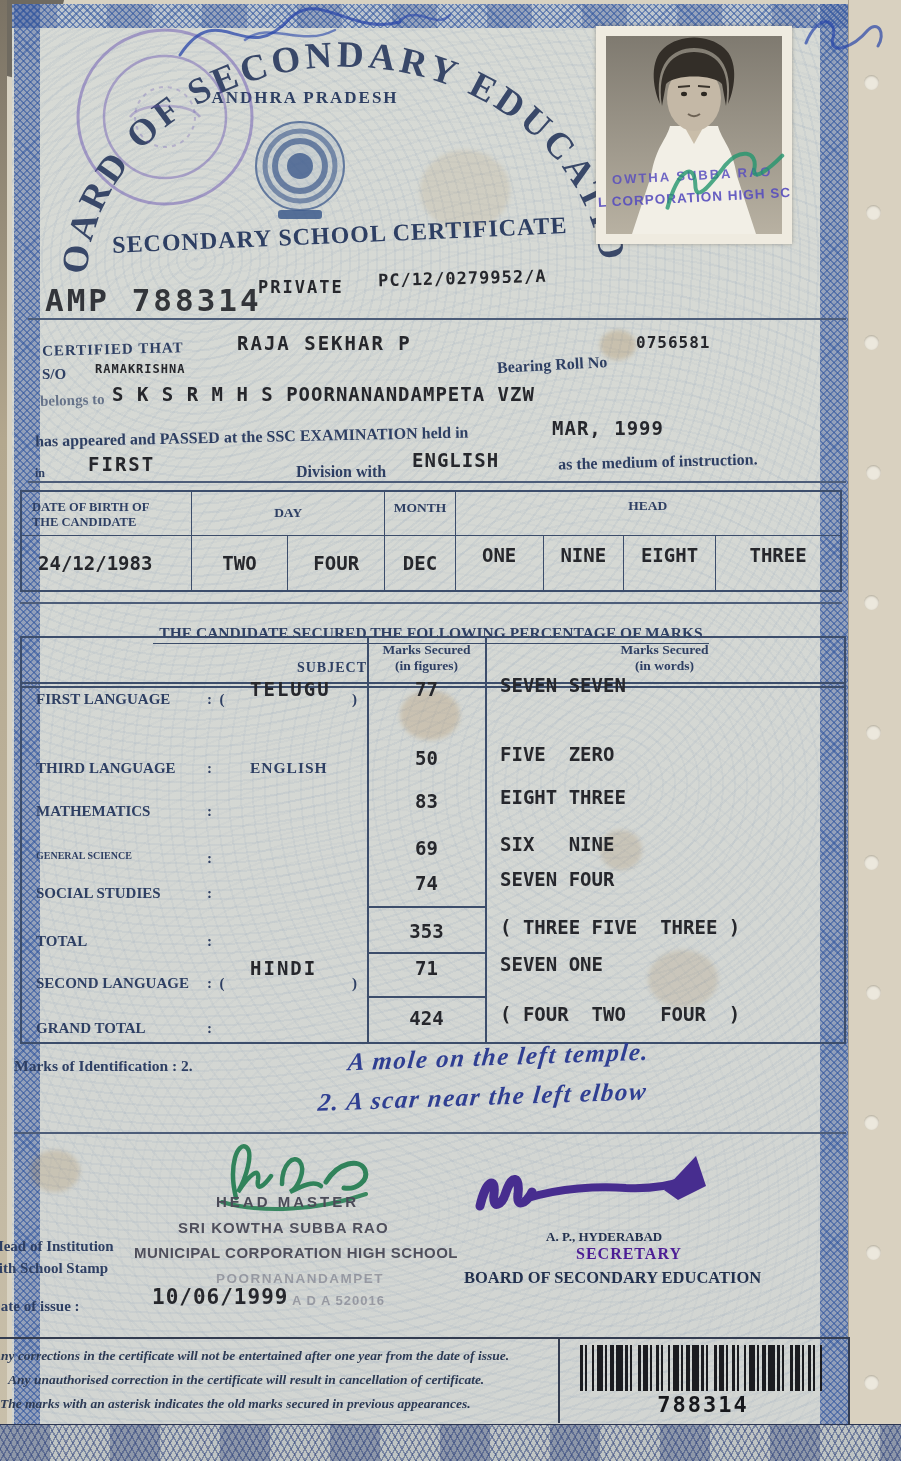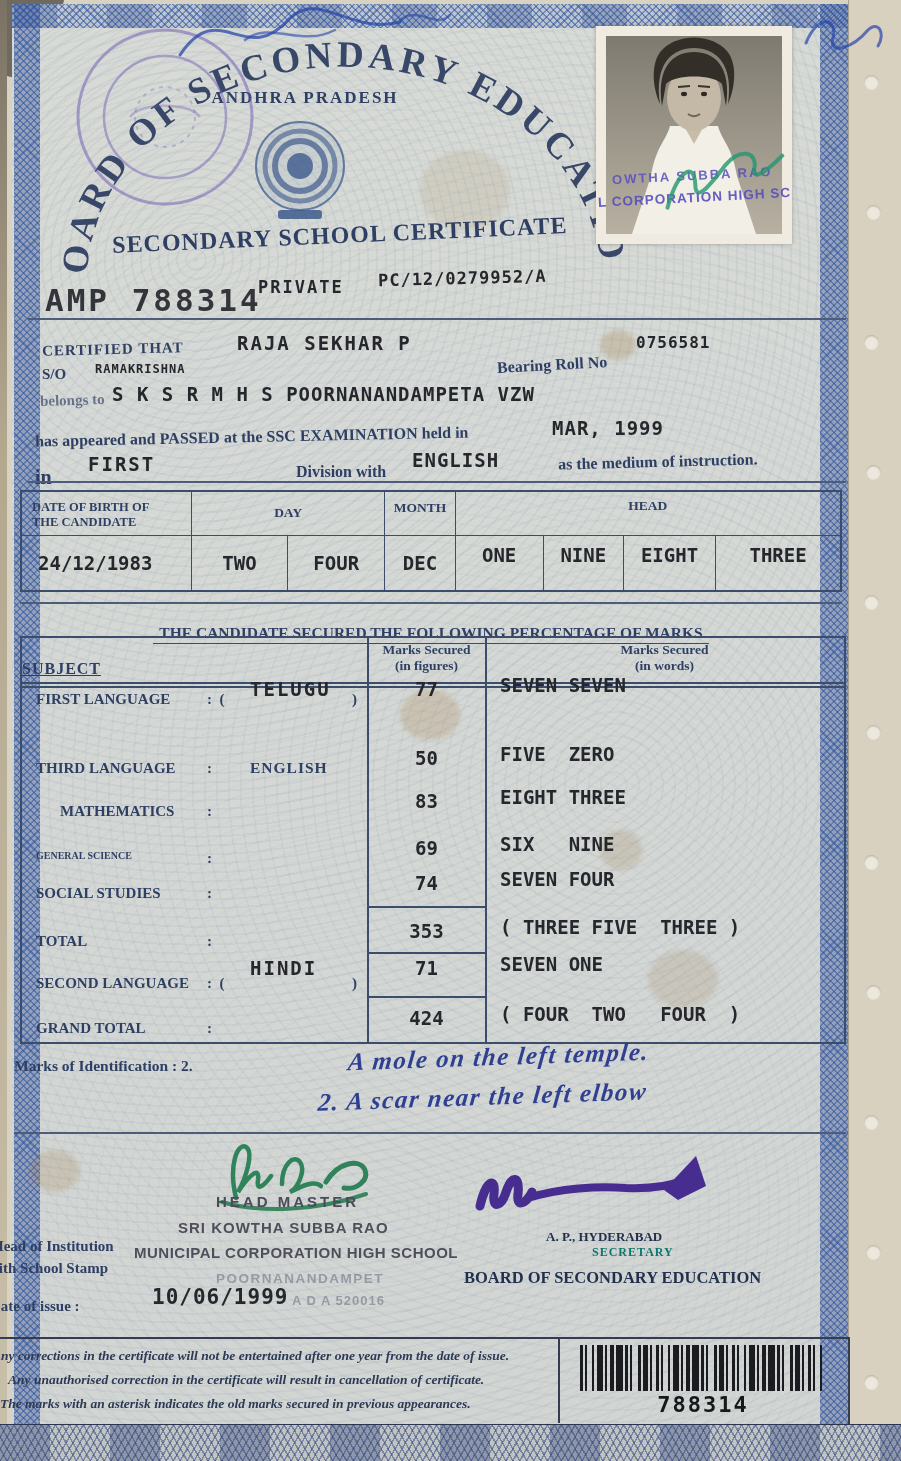--- a/index.html
+++ b/index.html
@@ -138,21 +138,21 @@
   <div class="abs ser" style="left:42px;top:341px;font-size:15px;letter-spacing:1px;transform:rotate(-1.5deg);">CERTIFIED THAT</div>
   <div class="abs mono" style="left:205px;top:332px;font-size:19px;letter-spacing:2px;margin-left:32px;">RAJA SEKHAR P</div>
   <div class="abs mono" style="left:636px;top:333px;font-size:16px;letter-spacing:1px;">0756581</div>
   <div class="abs ser" style="left:42px;top:366px;font-size:15px;">S/O</div>
   <div class="abs mono" style="left:95px;top:362px;font-size:12px;letter-spacing:1px;">RAMAKRISHNA</div>
   <div class="abs ser" style="left:497px;top:356px;font-size:16px;transform:rotate(-3deg);">Bearing Roll No</div>
   <div class="abs ser" style="left:40px;top:392px;font-size:15px;opacity:.65;transform:rotate(-2deg);">belongs to</div>
   <div class="abs mono" style="left:112px;top:383px;font-size:19px;letter-spacing:1px;">S K S R M H S POORNANANDAMPETA VZW</div>
   <div class="abs ser" style="left:35px;top:428px;font-size:16px;transform:rotate(-1.2deg);">has appeared and PASSED at the SSC EXAMINATION held in</div>
   <div class="abs mono" style="left:552px;top:417px;font-size:19px;letter-spacing:1px;">MAR, 1999</div>
-  <div class="abs ser" style="left:35px;top:466px;font-size:20px;">in</div>
+  <div class="abs ser" style="left:35px;top:466px;font-size:12px;">in</div>
   <div class="abs mono" style="left:88px;top:453px;font-size:19px;letter-spacing:2px;">FIRST</div>
   <div class="abs ser" style="left:296px;top:463px;font-size:16px;">Division with</div>
   <div class="abs mono" style="left:412px;top:449px;font-size:19px;letter-spacing:1px;">ENGLISH</div>
   <div class="abs ser" style="left:558px;top:453px;font-size:16px;transform:rotate(-1.5deg);">as the medium of instruction.</div>
   <div class="abs rule" style="left:28px;top:481px;width:818px;height:1.5px;"></div>
 
   <table class="dob abs" style="left:20px;top:490px;width:822px;border:2px solid #3c4d6b;">
     <colgroup>
         <col style="width:170px">
         <col style="width:96px">
@@ -196,21 +196,21 @@
     <div class="m-line" style="left:345px;top:0;width:1.6px;height:404px;"></div>
     <div class="m-line" style="left:463px;top:0;width:1.6px;height:404px;"></div>
 
     <div class="m-line" style="left:0;top:44px;width:822px;height:1.5px;"></div>
     <div class="m-line" style="left:0;top:48px;width:822px;height:1.5px;"></div>
 
     <div class="m-line" style="left:345px;top:268px;width:119px;height:1.5px;"></div>
     <div class="m-line" style="left:345px;top:314px;width:119px;height:1.5px;"></div>
     <div class="m-line" style="left:345px;top:358px;width:119px;height:1.5px;"></div>
 
-    <div class="abs ser" style="left:0;top:22px;width:345px;text-align:left;font-size:16px;letter-spacing:1px;text-decoration:underline;">SUBJECT</div>
+    <div class="abs ser" style="left:0;top:22px;width:345px;text-align:right;font-size:14px;letter-spacing:1px;">SUBJECT</div>
     <div class="abs" style="left:345px;top:4px;width:119px;text-align:center;">
       <div class="ser" style="font-size:13.5px;">Marks  Secured</div>
       <div class="ser" style="font-size:13.5px;">(in figures)</div>
     </div>
     <div class="abs" style="left:463px;top:4px;width:359px;text-align:center;">
       <div class="ser" style="font-size:13.5px;">Marks Secured</div>
       <div class="ser" style="font-size:13.5px;">(in words)</div>
     </div>
 
     <div class="abs" style="left:0;top:40px;width:822px;">
@@ -224,21 +224,21 @@
 
     <div class="abs" style="left:0;top:109px;width:822px;">
       <span class="abs ser" style="left:14px;top:13px;font-size:15px;">THIRD LANGUAGE</span>
       <span class="abs ser pre" style="left:185px;top:13px;font-size:15px;">:</span>
       <span class="abs ser" style="left:228px;top:12px;font-size:15.5px;letter-spacing:1px;">ENGLISH</span>
       <span class="abs mono" style="left:345px;top:0;width:119px;text-align:center;font-size:19px;">50</span>
       <span class="abs mono pre" style="left:478px;top:-4px;font-size:19px;">FIVE  ZERO</span>
     </div>
 
     <div class="abs" style="left:0;top:152px;width:822px;">
-      <span class="abs ser" style="left:14px;top:13px;font-size:15px;margin-left:24px;">MATHEMATICS</span>
+      <span class="abs ser" style="left:14px;top:13px;font-size:15px;">MATHEMATICS</span>
       <span class="abs ser" style="left:185px;top:13px;font-size:15px;">:</span>
       <span class="abs mono" style="left:345px;top:0;width:119px;text-align:center;font-size:19px;">83</span>
       <span class="abs mono pre" style="left:478px;top:-4px;font-size:19px;">EIGHT THREE</span>
     </div>
 
     <div class="abs" style="left:0;top:199px;width:822px;">
       <span class="abs ser" style="left:14px;top:13px;font-size:10px;">GENERAL SCIENCE</span>
       <span class="abs ser" style="left:185px;top:13px;font-size:15px;">:</span>
       <span class="abs mono" style="left:345px;top:0;width:119px;text-align:center;font-size:19px;">69</span>
       <span class="abs mono pre" style="left:478px;top:-4px;font-size:19px;">SIX   NINE</span>
@@ -295,21 +295,21 @@
 
   <div class="abs ser" style="left:-8px;top:1238px;font-size:15px;">Head of Institution</div>
   <div class="abs ser" style="left:-12px;top:1260px;font-size:15px;">with School Stamp</div>
   <div class="abs ser" style="left:-10px;top:1298px;font-size:15px;">Date of issue :</div>
 
   <svg class="abs" style="left:468px;top:1146px;" width="245" height="85" viewBox="0 0 245 85">
     <path d="M12 60 C18 34 28 30 26 48 C24 64 34 60 38 46 C44 28 52 30 50 48 C48 62 58 58 64 46" fill="none" stroke="#472d8f" stroke-width="9" stroke-linecap="round"></path>
     <path d="M60 52 C92 42 130 40 158 42 C184 43 202 40 216 34" fill="none" stroke="#472d8f" stroke-width="8" stroke-linecap="round"></path>
     <path d="M196 44 L228 10 L238 40 L210 54 Z" fill="#472d8f"></path>
   </svg>
-  <div class="abs ser" style="left:592px;top:1245px;font-size:12px;letter-spacing:1px;color:#0f766e;">SECRETARY</div>
+  <div class="abs ser" style="left:576px;top:1245px;font-size:16px;letter-spacing:1px;color:#4c1d95;">SECRETARY</div>
   <div class="abs ser" style="left:464px;top:1268px;font-size:16.5px;color:#22304e;">BOARD OF SECONDARY EDUCATION</div>
   <div class="abs ser" style="left:546px;top:1229px;font-size:13px;color:#22304e;">A. P.,  HYDERABAD</div>
 
   <div class="abs" style="left:0;top:1337px;width:848px;height:86px;border-top:2px solid #333c50;border-bottom:2px solid #333c50;border-right:2px solid #333c50;"></div>
   <div class="abs" style="left:558px;top:1337px;width:2px;height:86px;background:#333c50;"></div>
   <div class="abs" style="left:-8px;top:1344px;width:560px;font-size:13.5px;line-height:24px;color:#2c3a55;
               font-family:'Liberation Serif',serif;font-weight:bold;font-style:italic;">
     <div>Any corrections in the certificate will not be entertained after one year from the date of issue.</div>
     <div style="padding-left:16px;">Any unauthorised correction in the certificate will result in cancellation of certificate.</div>
     <div style="padding-left:8px;">The marks with an asterisk indicates the old marks secured in previous appearances.</div>

